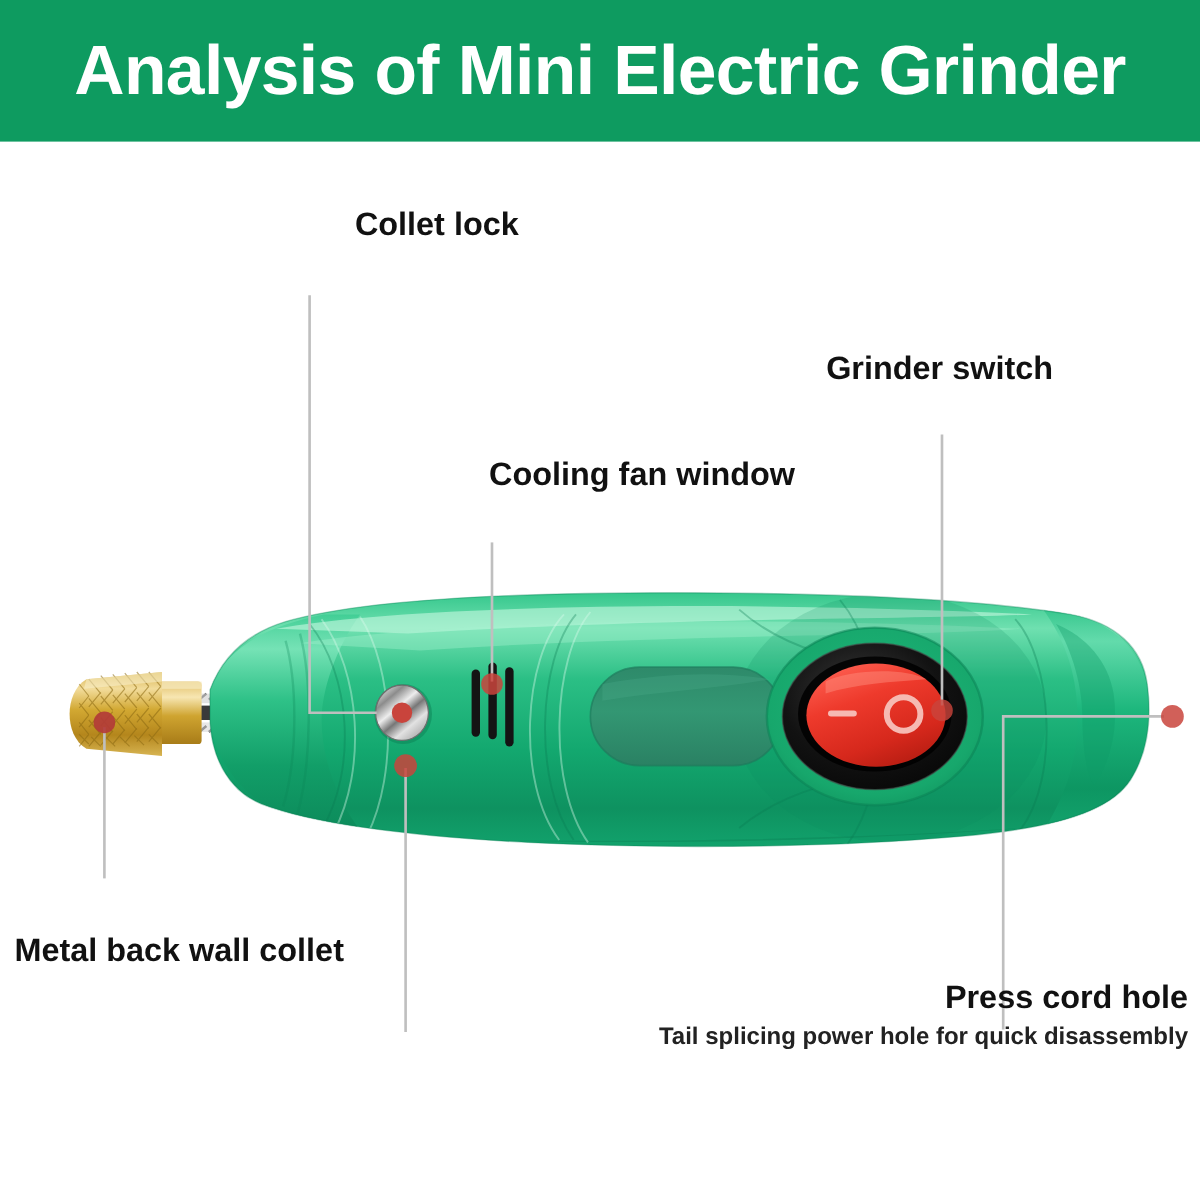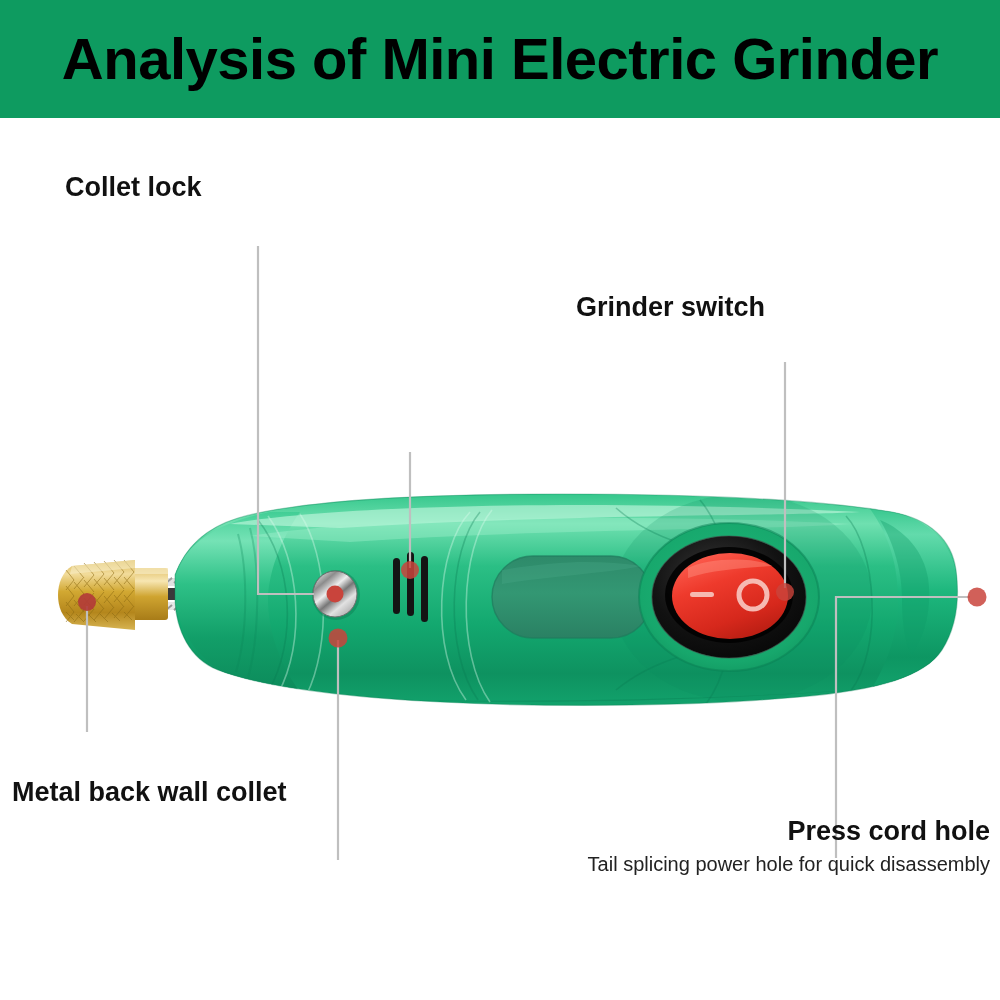--- a/index.html
+++ b/index.html
@@ -22,21 +22,21 @@
     left: 0;
     top: 0;
     width: 1000px;
     height: 118px;
     background: #0E9B60;
     display: flex;
     align-items: center;
     justify-content: center;
   }
   #header-title {
-    color: #000000;
+    color: #ffffff;
     font-size: 58px;
     font-weight: bold;
     letter-spacing: -0.5px;
     line-height: 1;
     white-space: nowrap;
     text-align: center;
   }
 
   
   .callout {
@@ -51,34 +51,34 @@
     margin: 0;
   }
   .callout-desc {
     font-size: 20px;
     font-weight: normal;
     color: #222222;
     line-height: 1.3;
     margin: 0;
     margin-top: 3px;
   }
-  .align-center { text-align: left; }
+  .align-center { text-align: center; }
   .align-left   { text-align: left; }
   .align-right  { text-align: right; }
 
   #callout-collet-lock   { left: 65px;  top: 172px; width: 598px; }
   #callout-recessed      { left: 576px; top: 292px; width: 414px; }
   #callout-cooling-fan   { left: 316px; top: 380px; width: 438px; }
   #callout-metal-collet  { left: 12px;  top: 777px; width: 400px; text-align: left; }
   #callout-power-cord    { left: 510px; top: 816px; width: 480px; text-align: right; }
   #callout-nonslip       { left: 238px; top: 903px; width: 280px; text-align: center; }
 
   #callout-metal-collet .callout-title,
   #callout-metal-collet .callout-desc { text-align: left; }
-  #callout-power-cord .callout-desc   { text-align: right; }
+  #callout-power-cord .callout-desc   { text-align: right; font-weight: bold; }
 
   
   #grinder-stage {
     position: absolute;
     left: 0;
     top: 0;
     width: 1000px;
     height: 1000px;
     pointer-events: none;
   }
@@ -359,20 +359,21 @@
 
 <div class="callout align-center" id="callout-collet-lock">
   <div class="callout-title">Collet lock</div>
 </div>
 
 <div class="callout align-center" id="callout-recessed">
   <div class="callout-title">Grinder switch</div>
 </div>
 
 <div class="callout align-center" id="callout-cooling-fan">
+  <div class="callout-title">Cooling fan window</div>
 </div>
 
 <div class="callout align-left" id="callout-metal-collet">
   <div class="callout-title">Metal back wall collet</div>
 </div>
 
 <div class="callout align-center" id="callout-nonslip">
 </div>
 
 <div class="callout align-right" id="callout-power-cord">

